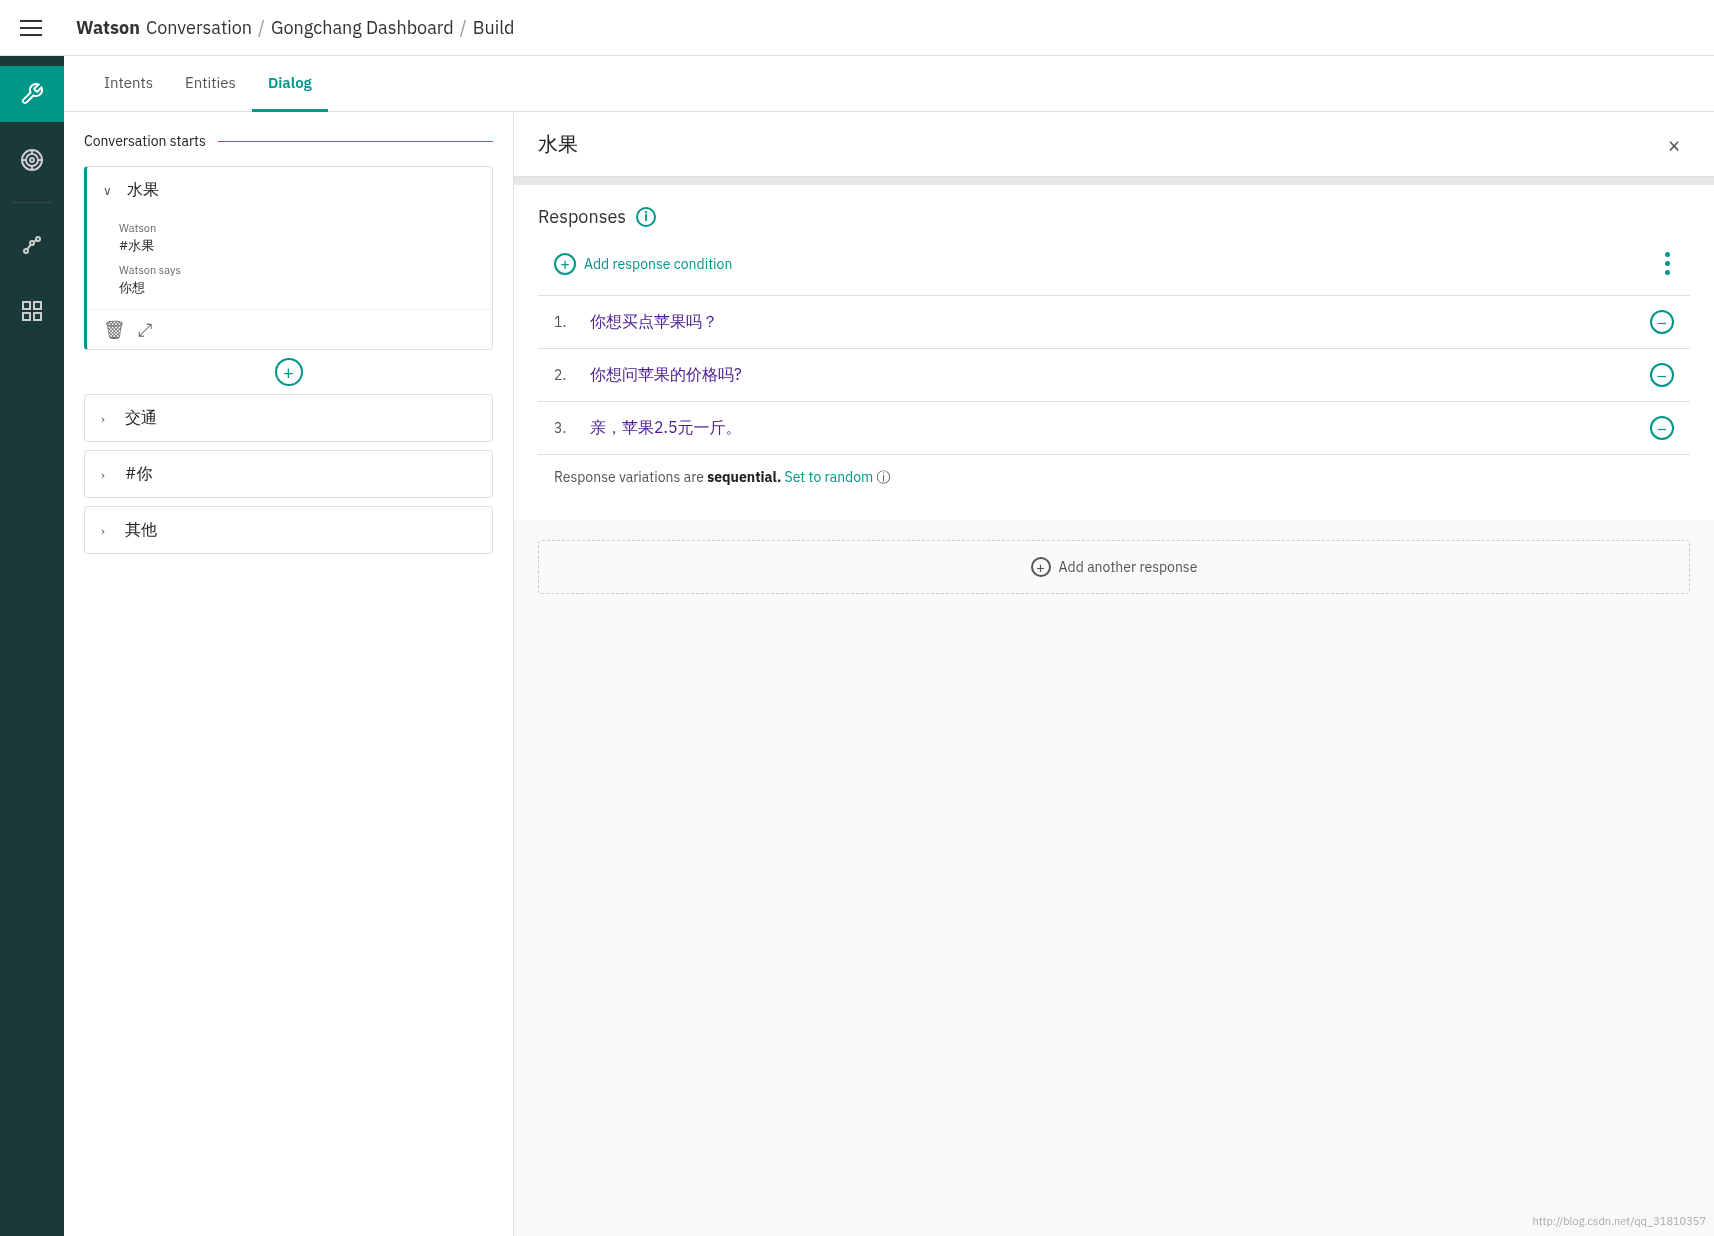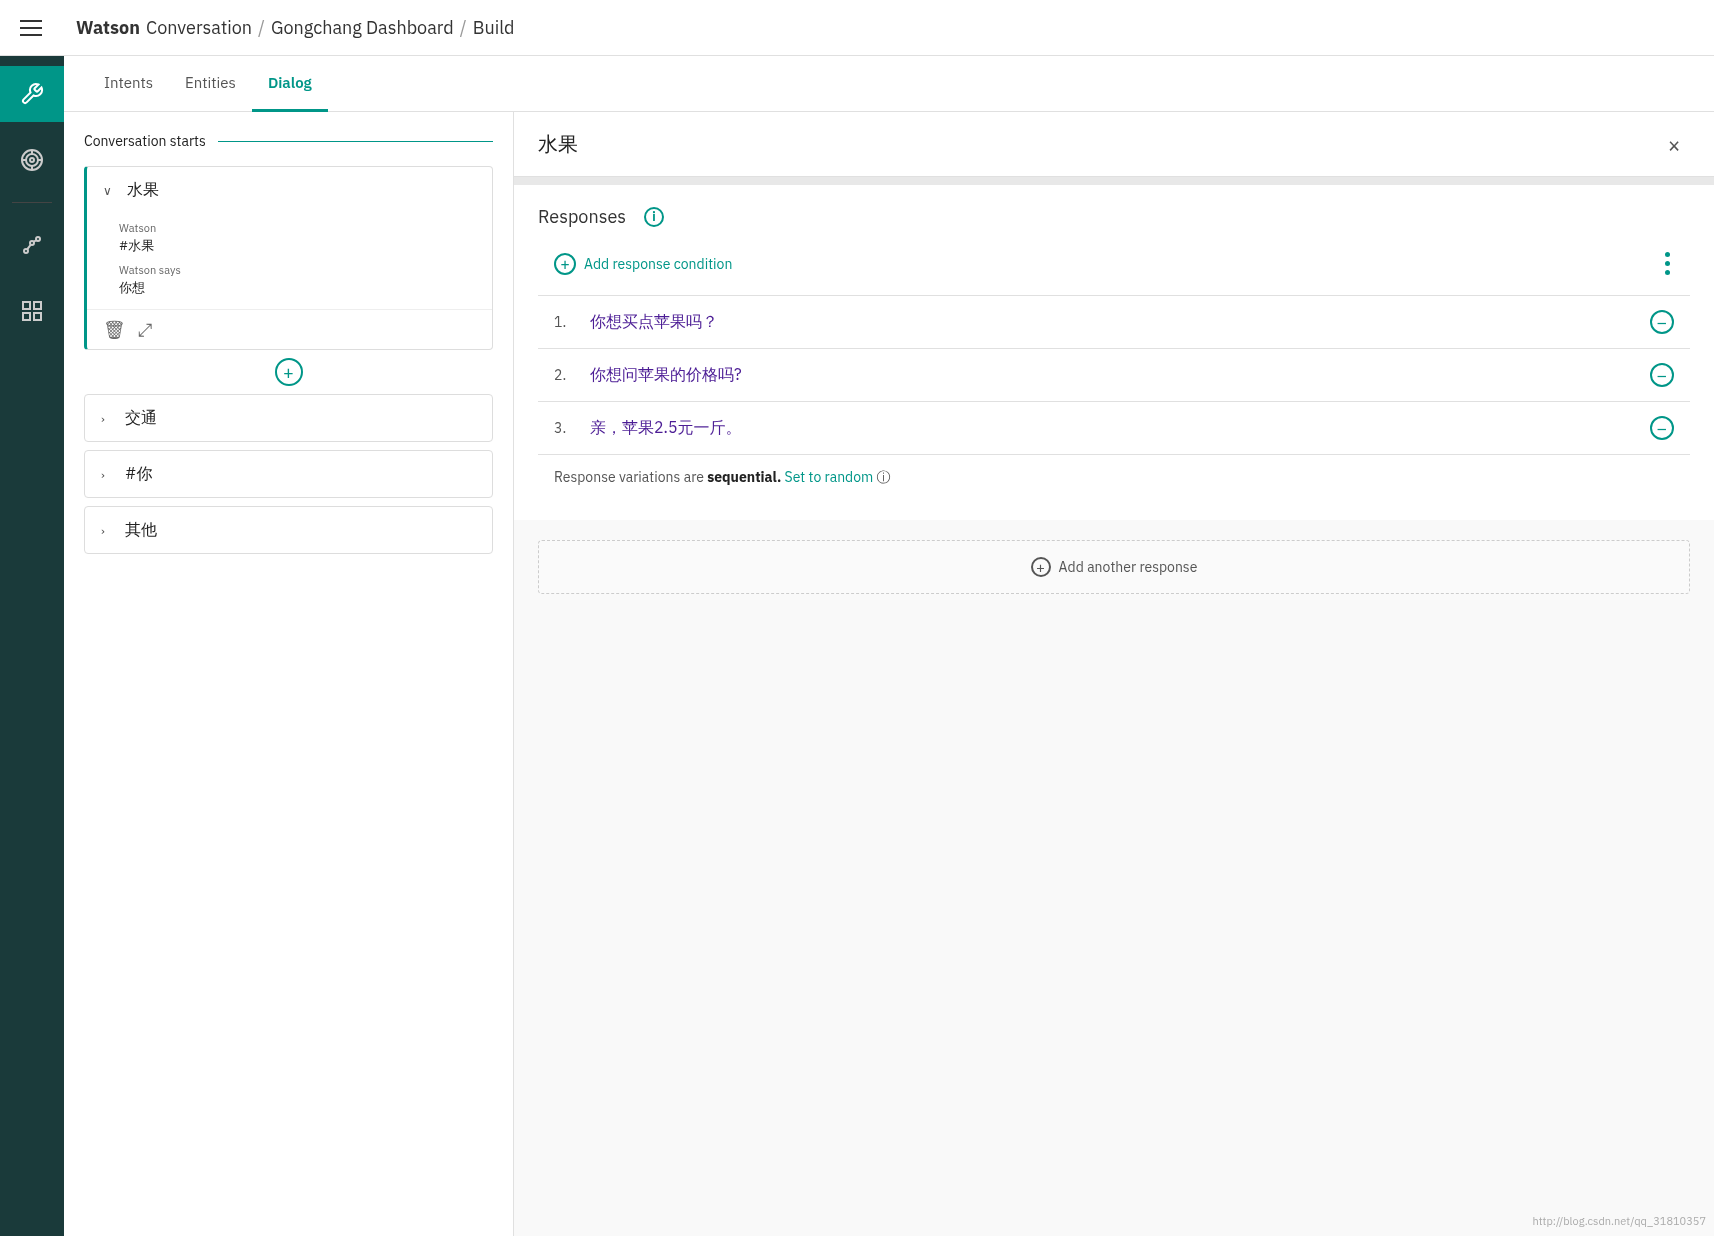--- a/index.html
+++ b/index.html
@@ -235,21 +235,21 @@
       background: #e8e8e8;
     }
 
     .responses-section {
       background: #fff;
       padding: 20px 24px;
     }
     .responses-header {
       display: flex;
       align-items: center;
-      gap: 18px;
+      gap: 10px;
       margin-bottom: 20px;
     }
     .responses-title {
       font-size: 18px;
       color: #333;
     }
     .info-icon {
       width: 20px; height: 20px;
       border: 2px solid #009688;
       border-radius: 50%;

